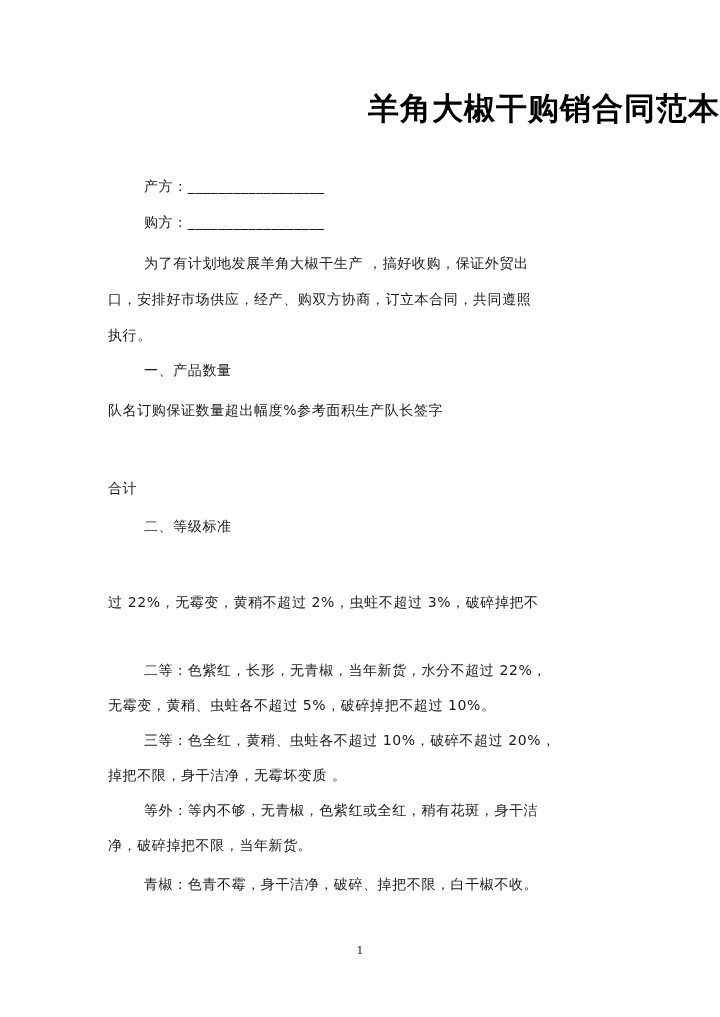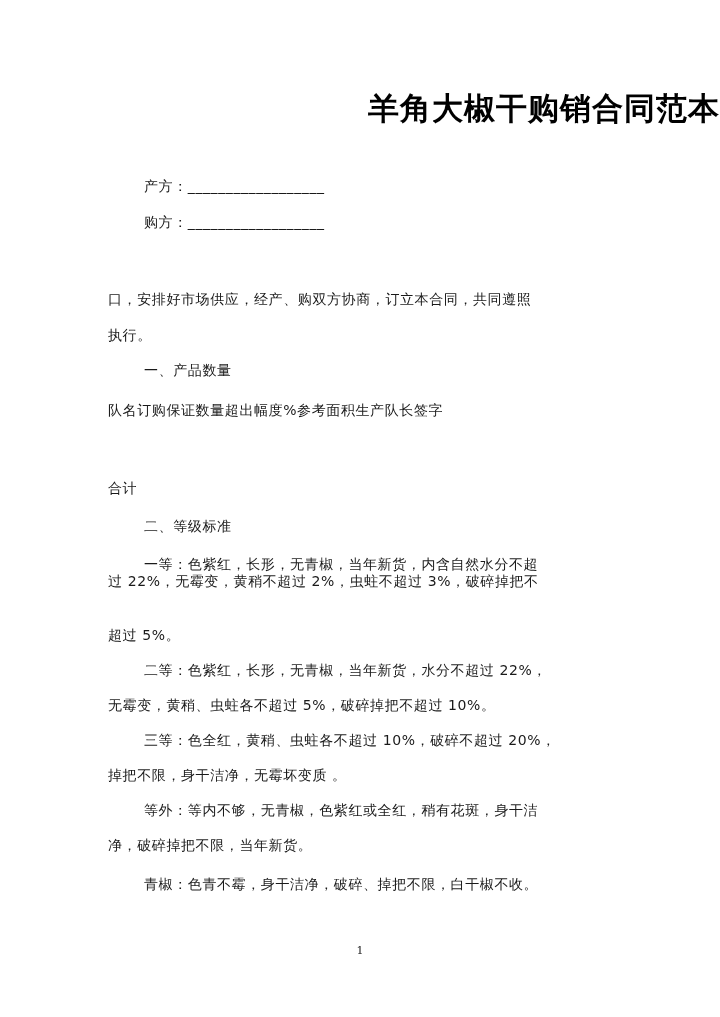--- a/index.html
+++ b/index.html
@@ -33,32 +33,31 @@
 
   <div class="title">羊角大椒干购销合同范本</div>
 
   <div class="line indent" style="top:168px">
     <span>产方：</span><span>__________________</span>
   </div>
   <div class="line indent" style="top:204px">
     <span>购方：</span><span>__________________</span>
   </div>
 
+  <div class="line indent" style="top:245px">为了有计划地发展羊角大椒干生产 ，搞好收购，保证外贸出</div>
   <div class="line" style="top:281px">口，安排好市场供应，经产、购双方协商，订立本合同，共同遵照</div>
   <div class="line indent" style="top:352px">一、产品数量</div>
 
   <div class="line" style="top:317px">执行。</div>
   <div class="line" style="top:392px">队名订购保证数量超出幅度%参考面积生产队长签字</div>
   <div class="line" style="top:470px">合计</div>
 
   <div class="line indent" style="top:508px">二、等级标准</div>
 
-  <div class="line indent" style="top:546px">一等：色紫红，长形，无青椒，当年新货，内含自然水分不超</div>
-  <div class="line" style="top:563px">过 22%，无霉变，黄稍不超过 2%，虫蛀不超过 3%，破碎掉把不</div>
-  <div class="line" style="top:617px">超过 5%。</div>
+  <div class="line" style="top:584px">过 22%，无霉变，黄稍不超过 2%，虫蛀不超过 3%，破碎掉把不</div>
 
   <div class="line indent" style="top:652px">二等：色紫红，长形，无青椒，当年新货，水分不超过 22%，</div>
   <div class="line" style="top:687px">无霉变，黄稍、虫蛀各不超过 5%，破碎掉把不超过 10%。</div>
 
   <div class="line indent" style="top:722px">三等：色全红，黄稍、虫蛀各不超过 10%，破碎不超过 20%，</div>
   <div class="line indent" style="top:792px">等外：等内不够，无青椒，色紫红或全红，稍有花斑，身干洁</div>
 
   <div class="line" style="top:757px">掉把不限，身干洁净，无霉坏变质 。</div>
   <div class="line" style="top:827px">净，破碎掉把不限，当年新货。</div>
 

